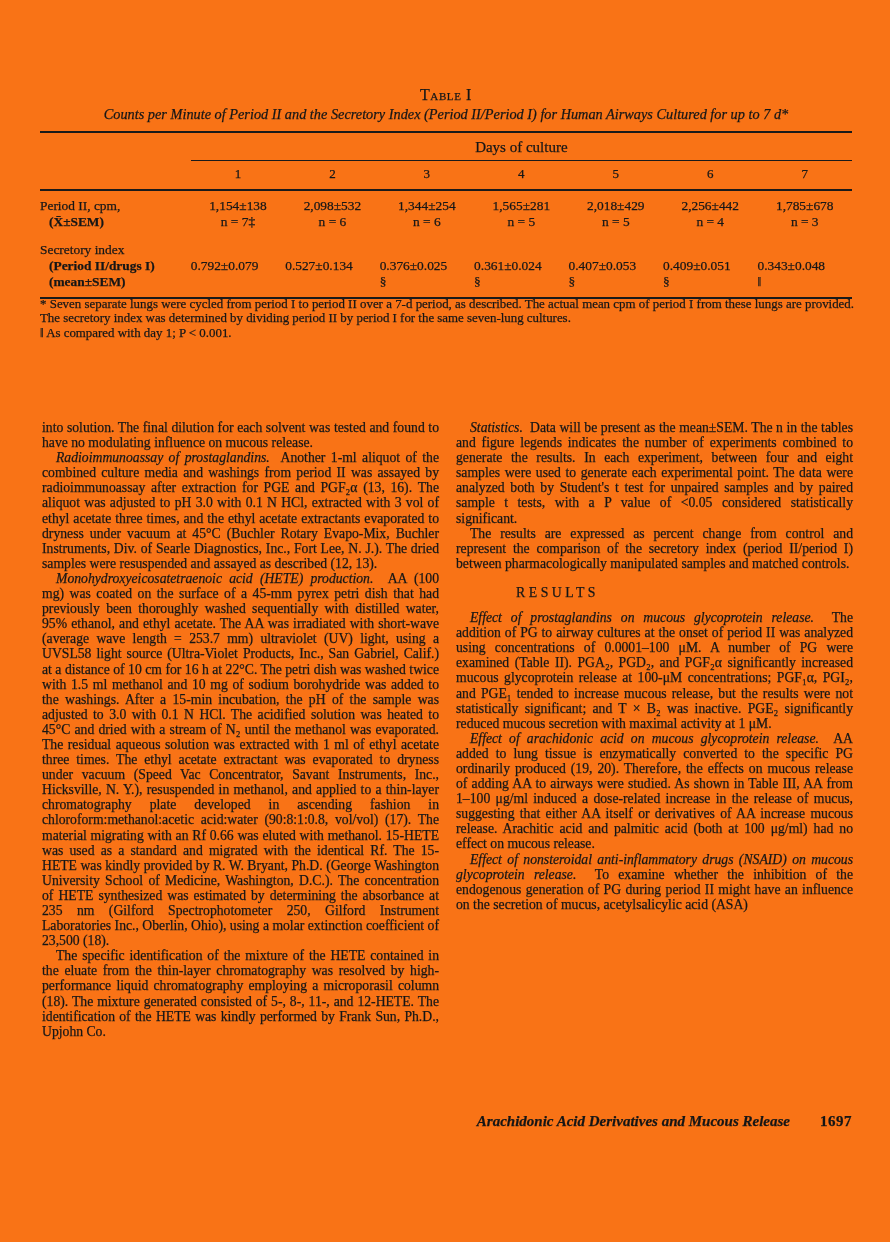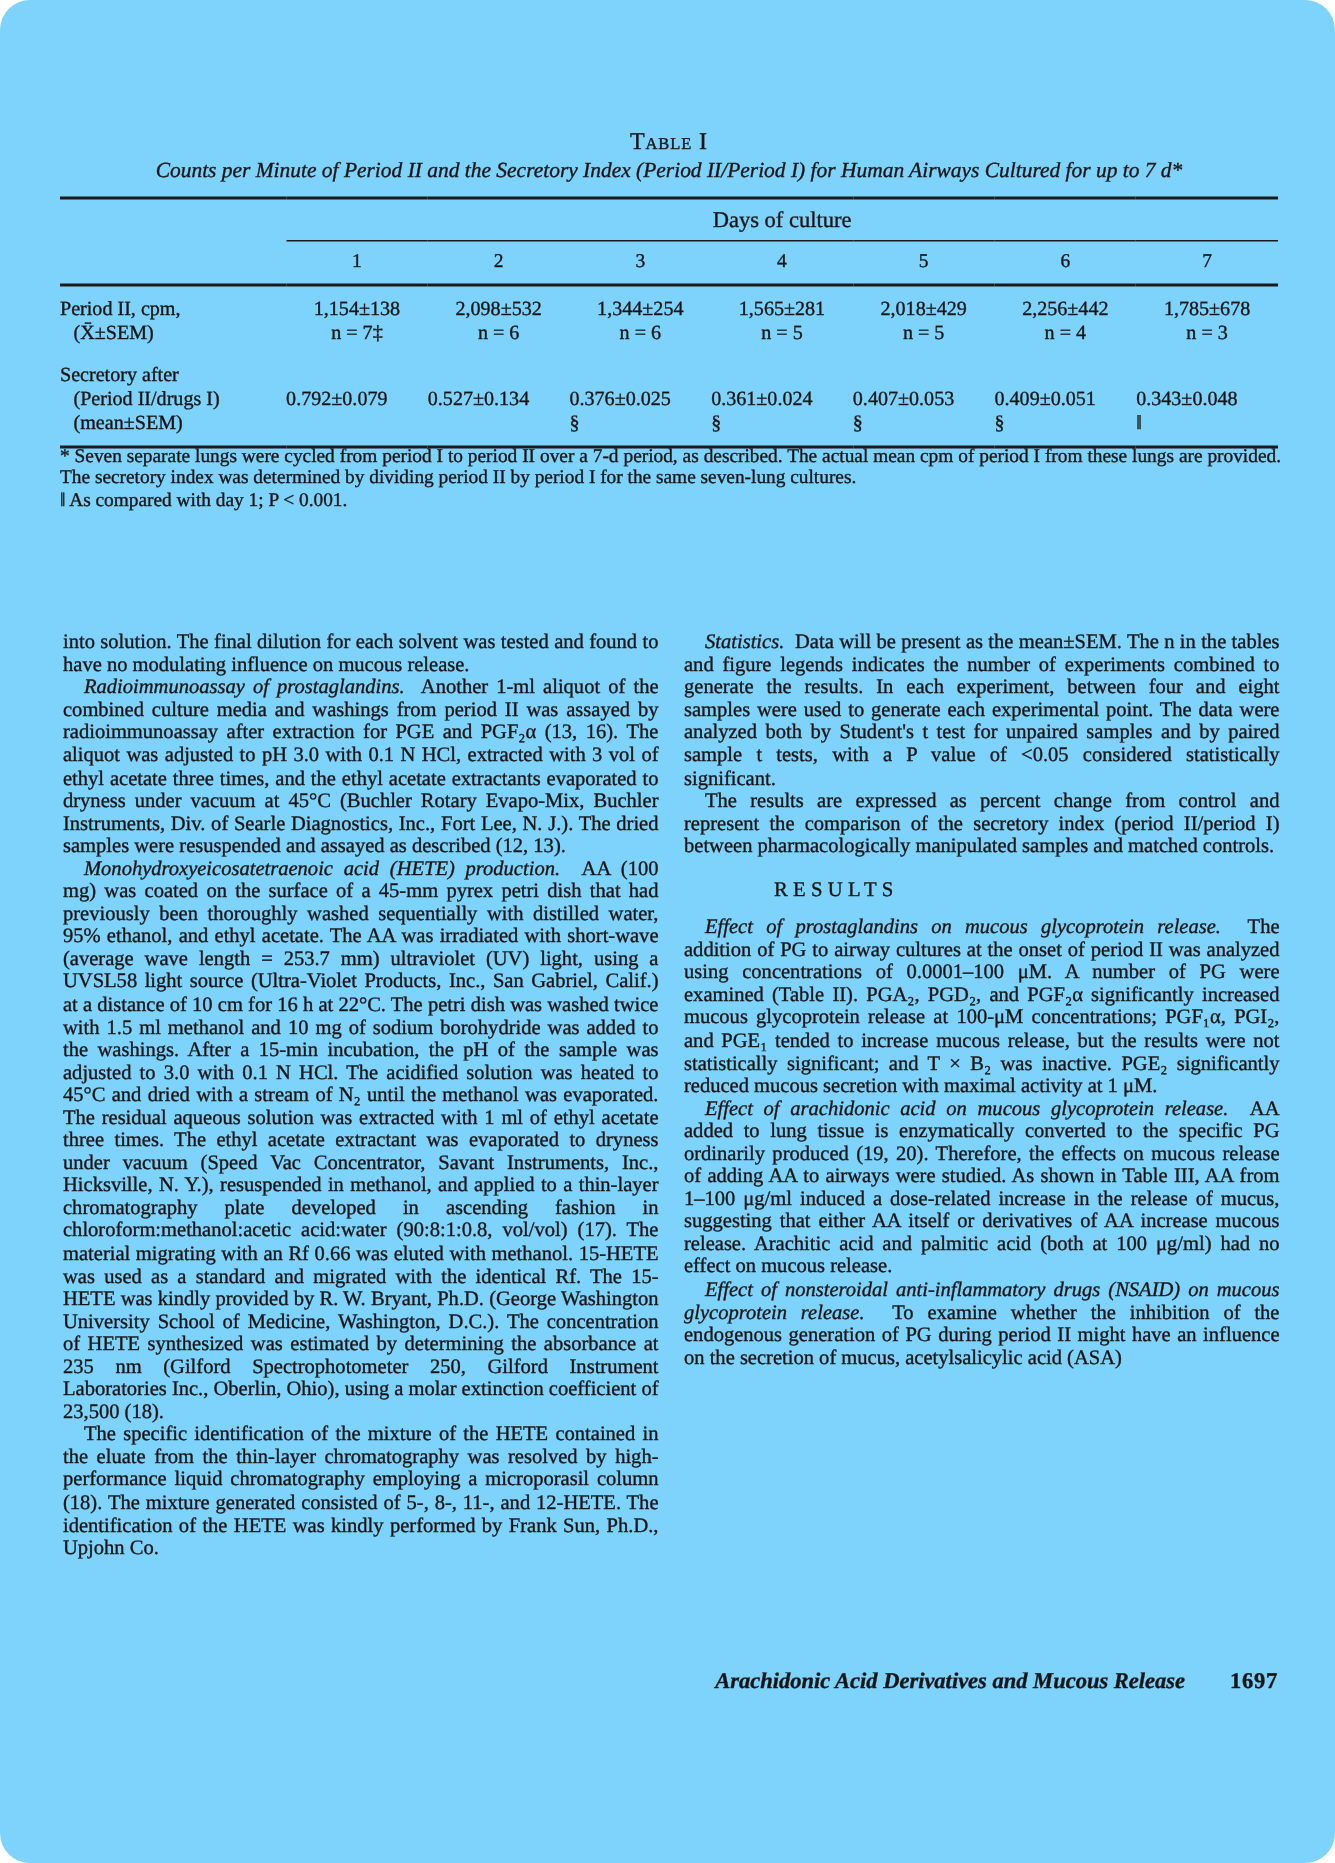--- a/index.html
+++ b/index.html
@@ -1,36 +1,36 @@
 <!DOCTYPE html>
 <html><head>
 <meta charset="utf-8">
 <style>
   html,body{margin:0;padding:0;background:#ffffff;}
   .page{
-    position:relative;width:890px;height:1242px;background:#7dd3fc;
+    position:relative;width:890px;height:1242px;background:#f97316;
     font-family:"Liberation Serif","DejaVu Serif",serif;color:#151515;
-    -webkit-text-stroke:0.25px #1c1c1c;overflow:hidden;border-radius:20px;
+    -webkit-text-stroke:0.25px #1c1c1c;overflow:hidden;
   }
   
   .table-block{position:absolute;left:40px;top:86px;width:812px;}
   .tbl-title{text-align:center;font-variant:small-caps;font-size:16px;letter-spacing:0.6px;}
   .tbl-caption{text-align:center;font-style:italic;font-size:14.3px;margin-top:2px;}
   table.data{width:100%;border-collapse:collapse;margin-top:8px;
     border-top:2.5px solid #1a1a1a;border-bottom:2.5px solid #1a1a1a;font-size:13.4px;}
   col.c-stub{width:150px;}
   col.c-day{width:94px;}
   td{vertical-align:top;}
   .spanner{ text-align:center;font-size:15px;padding:6px 0 4px;border-bottom:1.5px solid #1a1a1a;}
   .days-row td{padding:5px 0 7px;text-align:center;font-size:13px;border-bottom:2.5px solid #1a1a1a;}
   .days-row td.stub-empty{border-bottom:2.5px solid #1a1a1a;}
   .row1 td{padding:7px 0 5px;text-align:center;}
   .row2 td{padding:7px 0 7px;}
   td.stub{text-align:left;padding-left:0;}
-  .stub-sub{padding-left:9px;}
+  .stub-sub{padding-left:9px;font-weight:bold;}
   .val{line-height:16px;}
   .sub{line-height:16px;}
   .row2 .val{padding-top:16px;}
   .row2 td.stub div{line-height:16px;}
   .row1 td.stub div{line-height:16px;}
   
   .footnotes{position:absolute;left:40px;top:297px;width:814px;
     font-size:12.9px;line-height:14.4px;text-align:justify;}
   .footnotes p{margin:0;}
   
@@ -111,21 +111,21 @@
               <div class="val">2,256±442</div>
               <div class="sub">n = 4</div>
             </td>
           <td>
               <div class="val">1,785±678</div>
               <div class="sub">n = 3</div>
             </td>
         </tr>
         <tr class="row2">
           <td class="stub">
-            <div>Secretory after</div>
+            <div>Secretory index</div>
             <div class="stub-sub">(Period II/drugs I)</div>
             <div class="stub-sub">(mean±SEM)</div>
           </td>
           <td>
               <div class="val">0.792±0.079</div>
               <div class="sub"></div>
             </td>
           <td>
               <div class="val">0.527±0.134</div>
               <div class="sub"></div>

